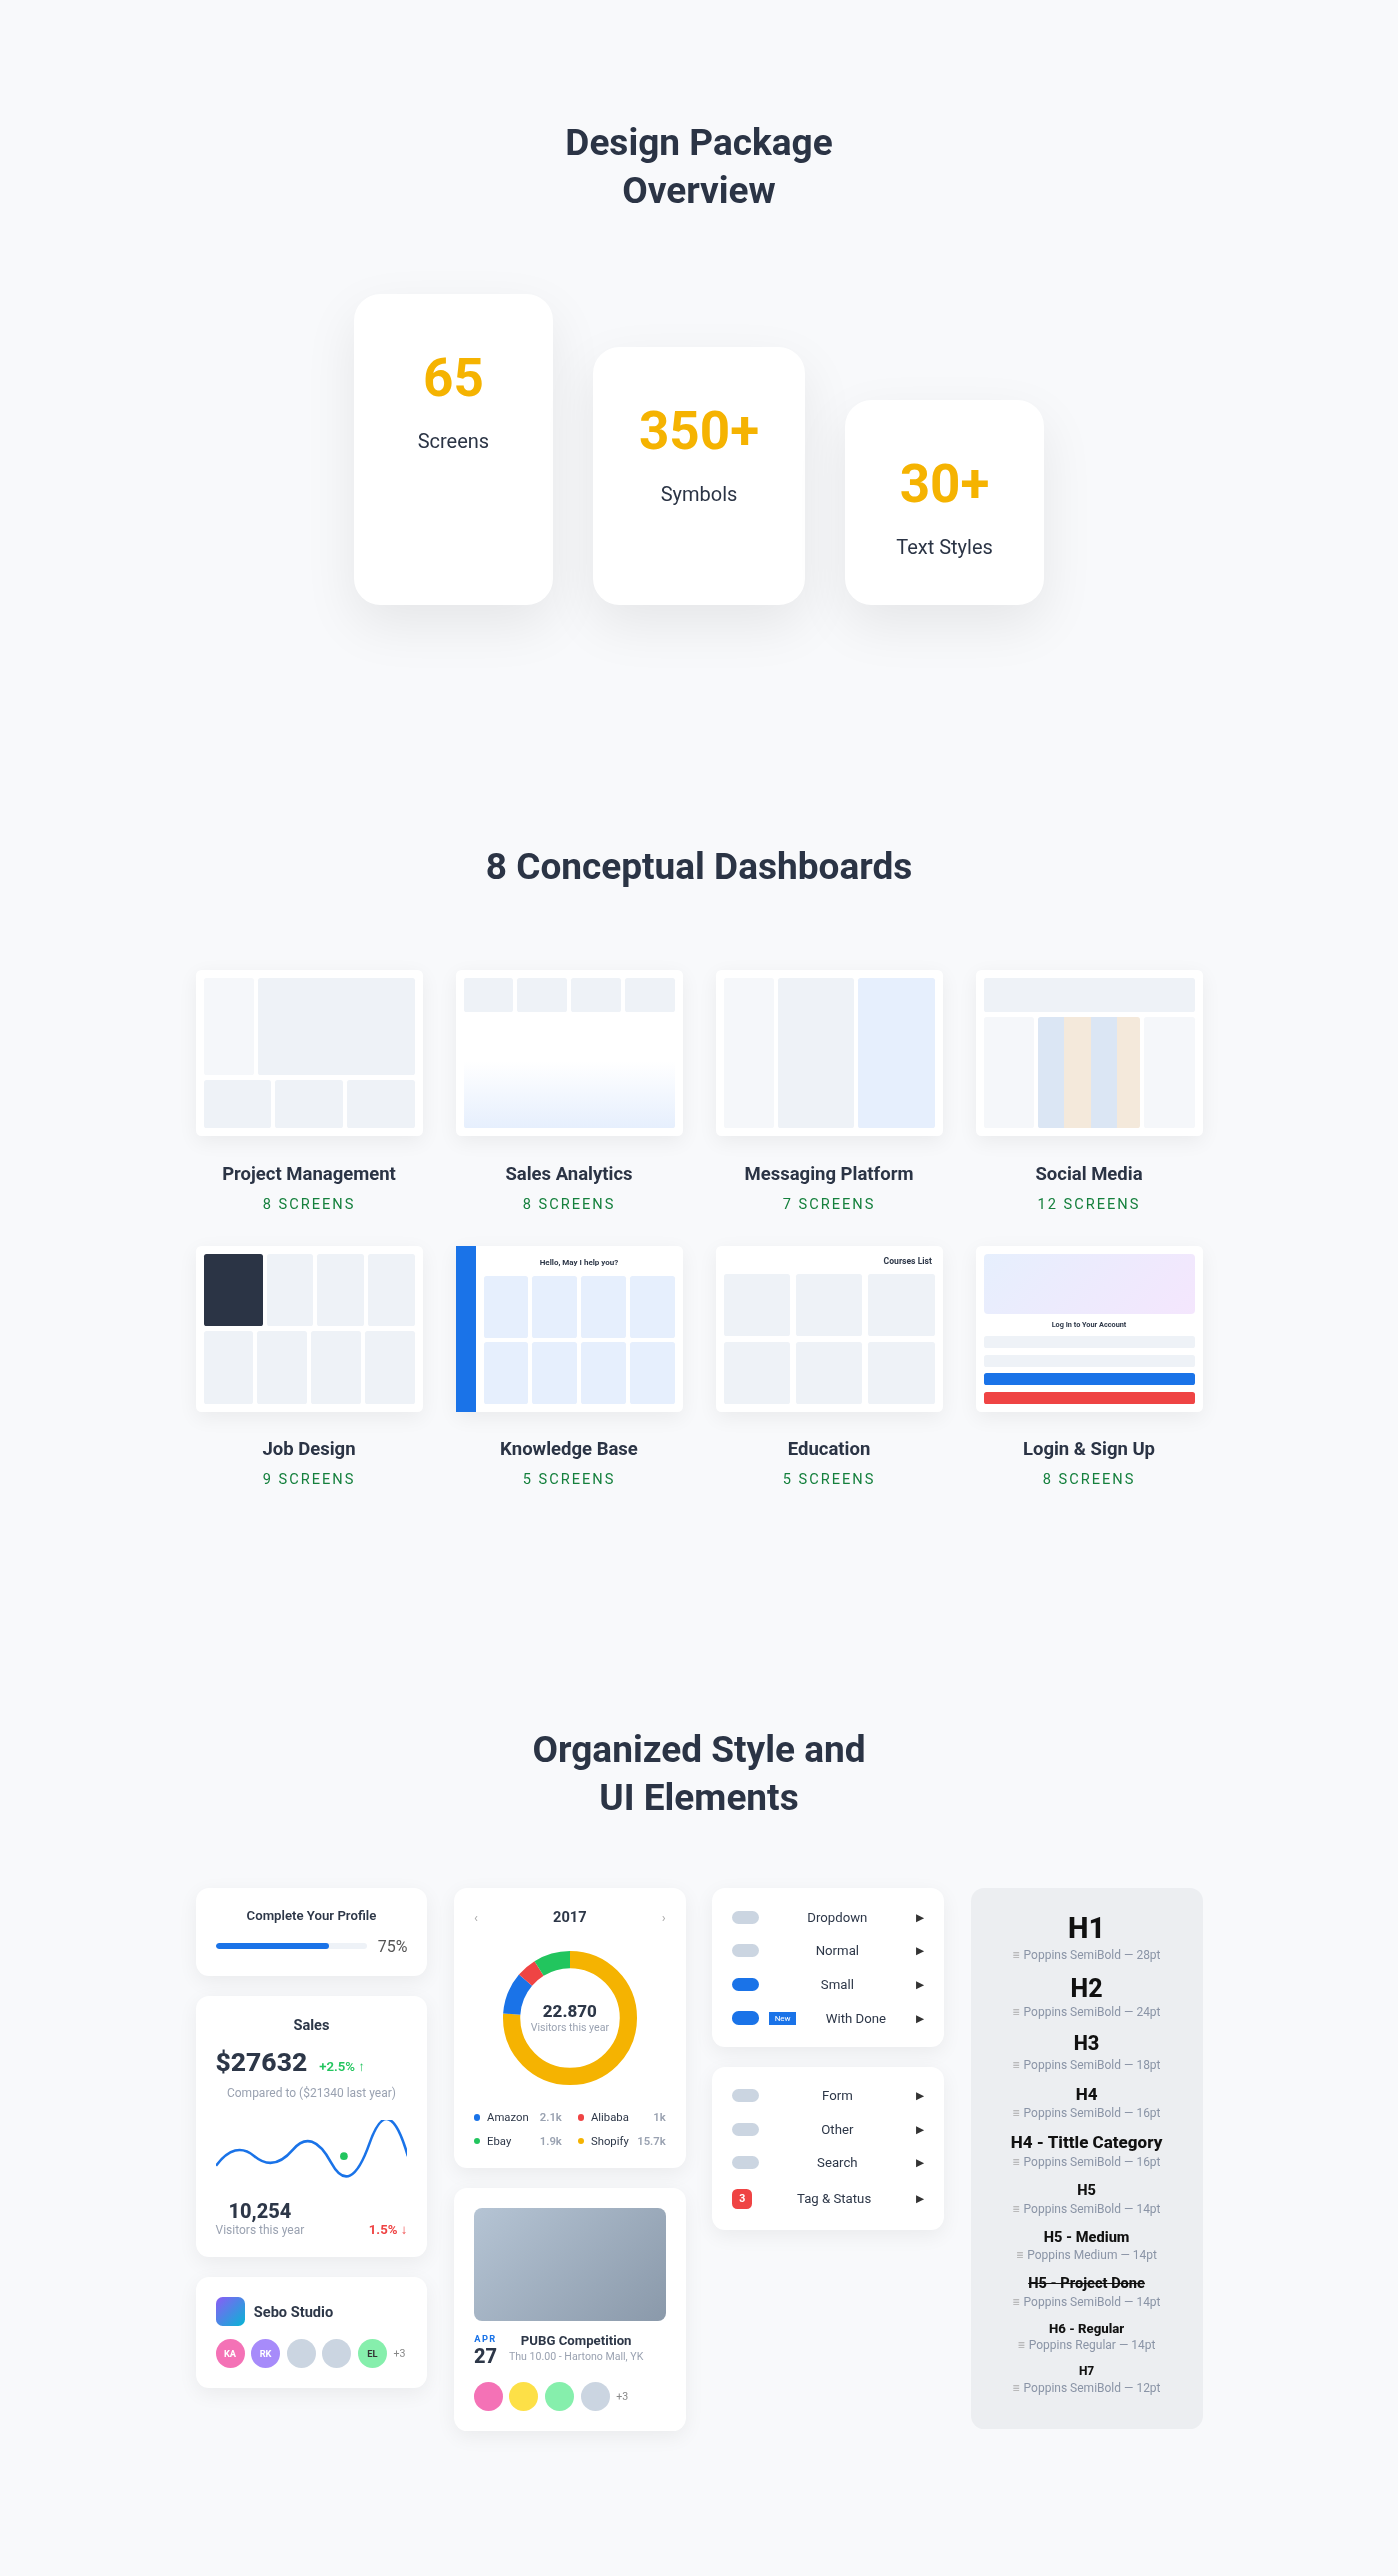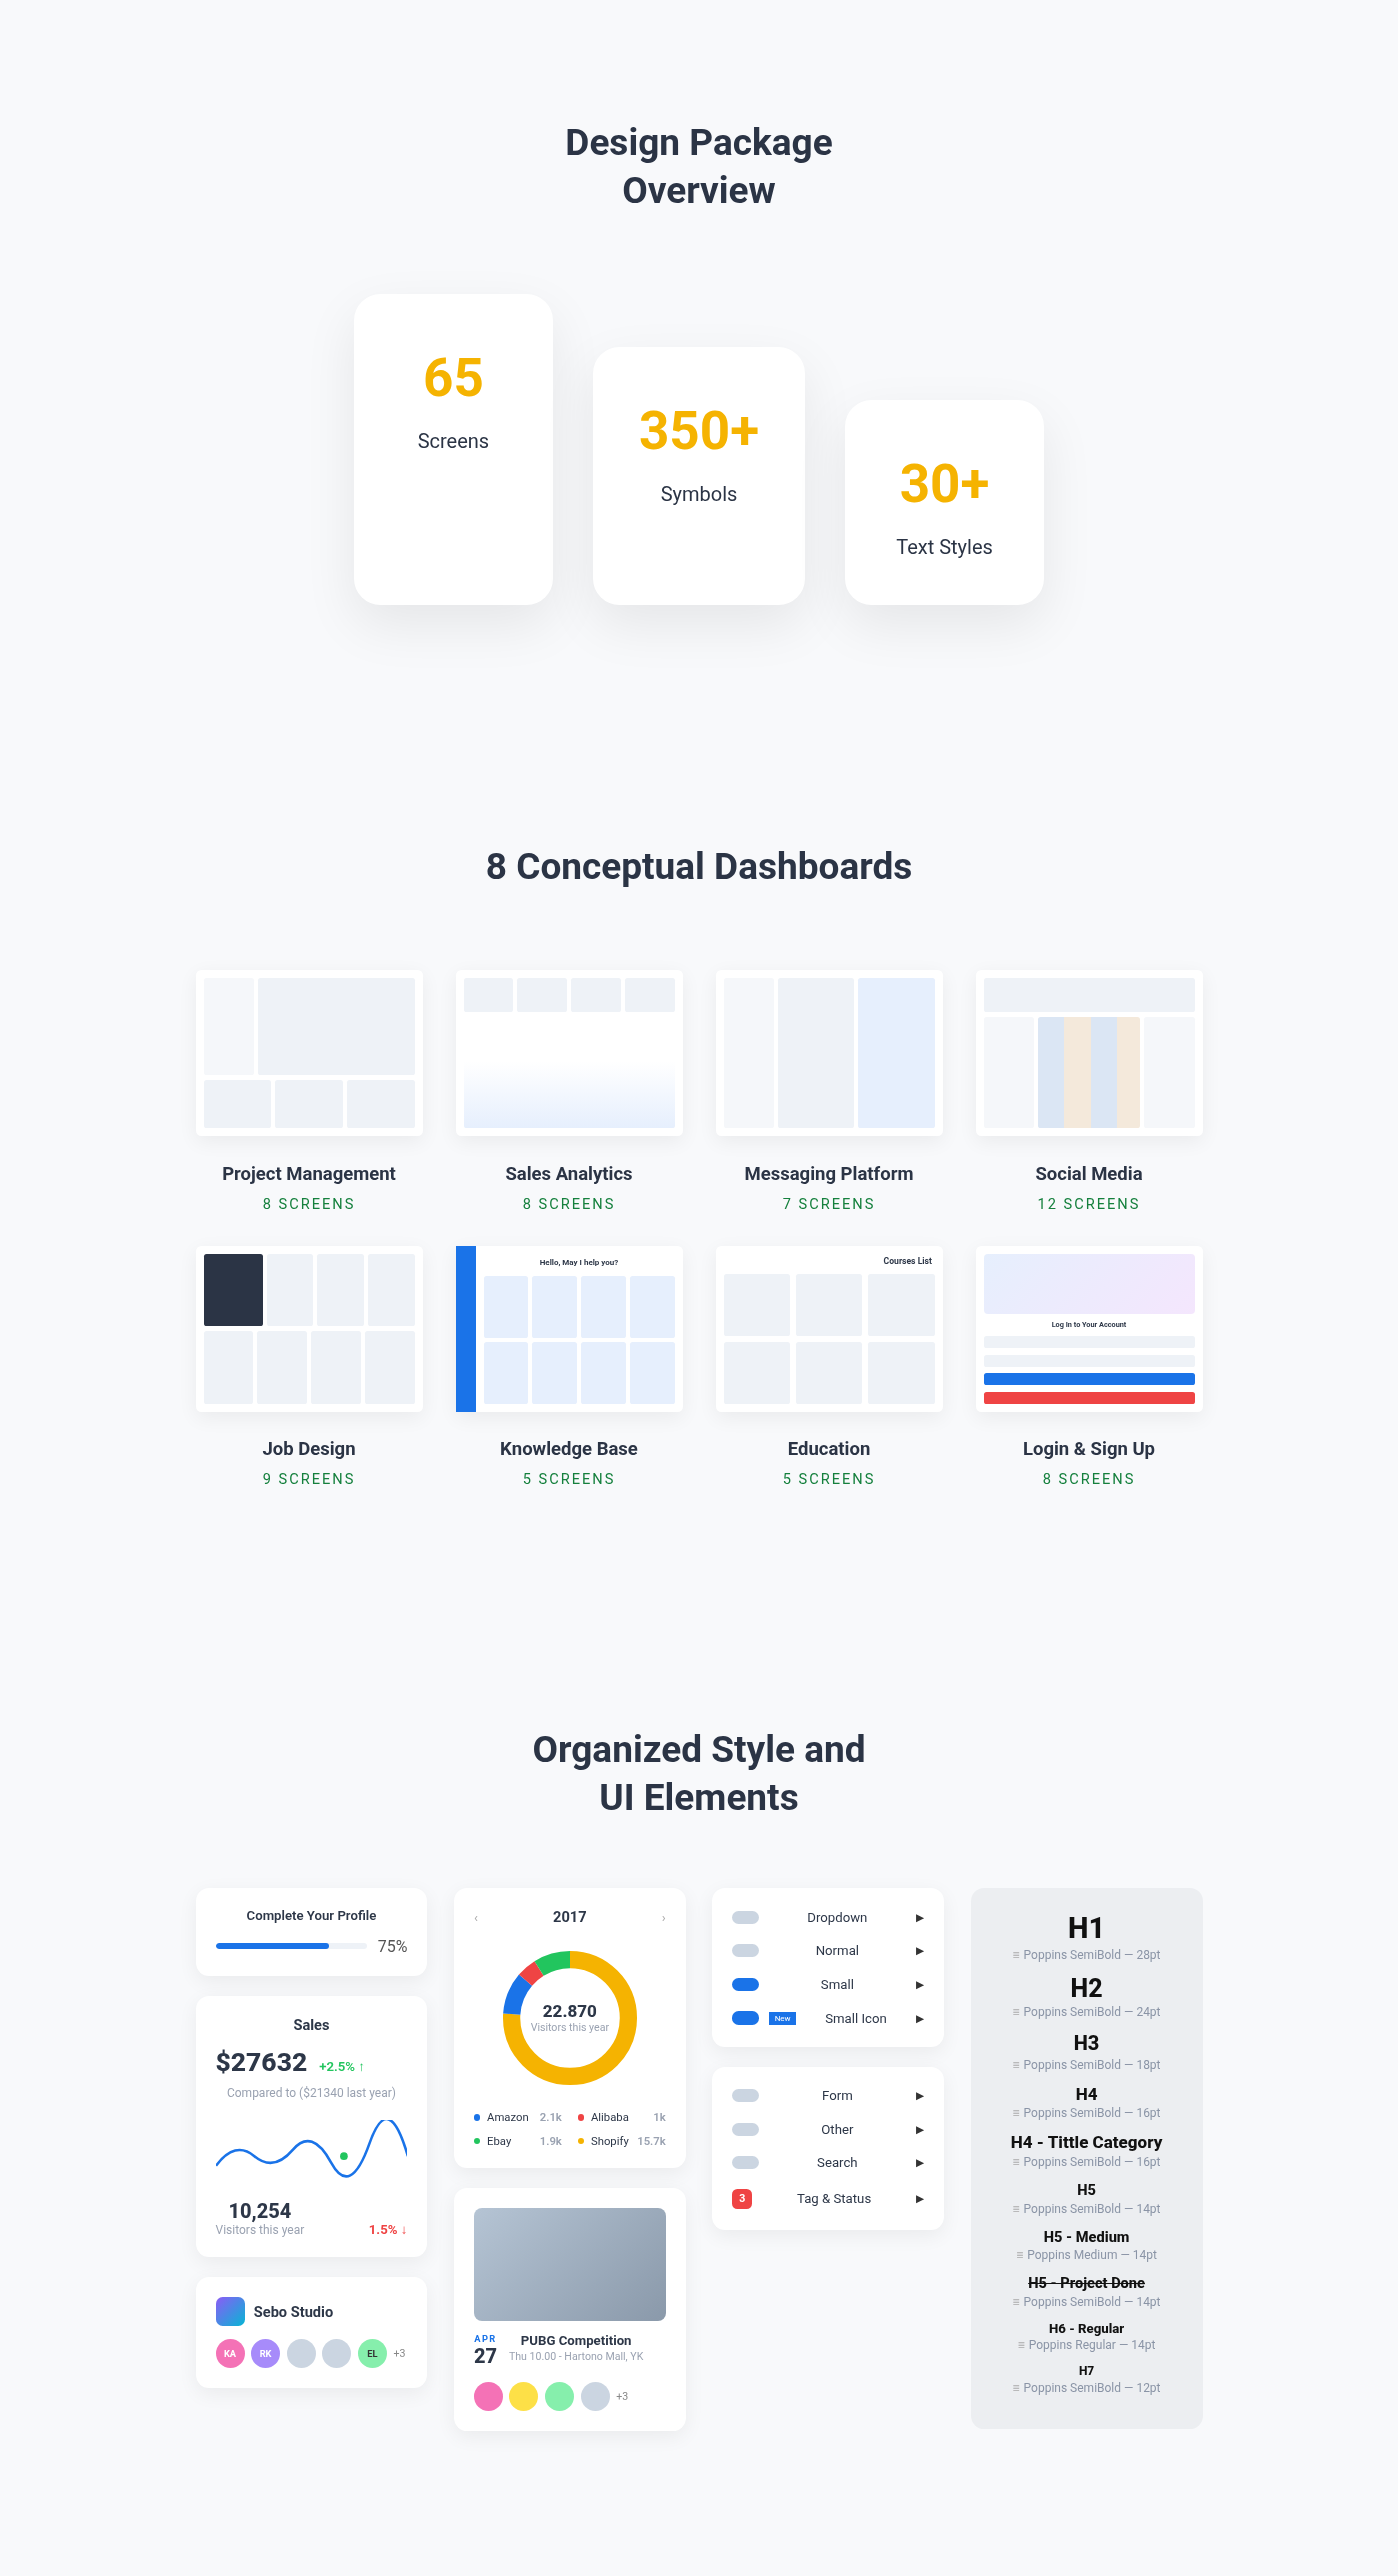--- a/index.html
+++ b/index.html
@@ -390,21 +390,21 @@
             <span class="m-arr">▶</span>
           </div>
           <div class="m-item">
             <span class="m-ico blue"></span>
             <span class="m-lbl">Small</span>
             <span class="m-arr">▶</span>
           </div>
           <div class="m-item">
             <span class="m-ico blue"></span>
             <span class="new-badge">New</span>
-            <span class="m-lbl">Small Icon</span>
+            <span class="m-lbl">With Done</span>
             <span class="m-arr">▶</span>
           </div>
         </div>
       <div class="card menu" id="menu2">
           <div class="m-item">
             <span class="m-ico "></span>
             <span class="m-lbl">Form</span>
             <span class="m-arr">▶</span>
           </div>
           <div class="m-item">

